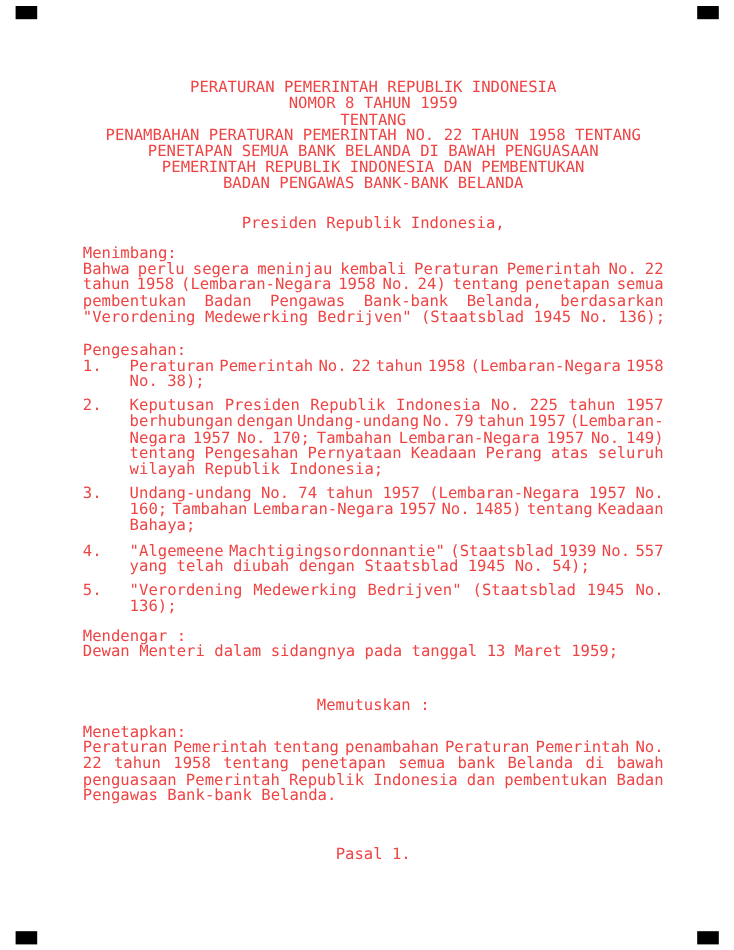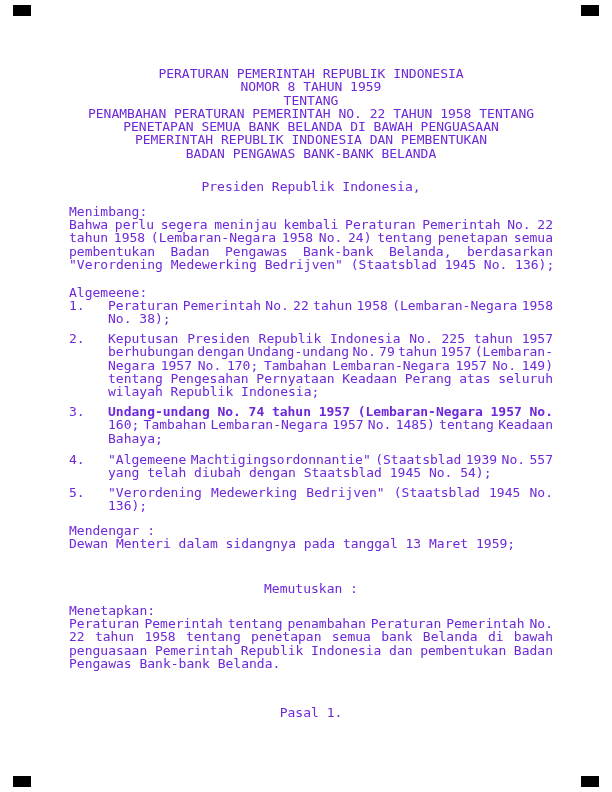--- a/index.html
+++ b/index.html
@@ -1,20 +1,20 @@
 <!DOCTYPE html>
 <html><head>
 <meta charset="utf-8">
 <style>
   html,body{margin:0;padding:0;background:#ffffff;}
   .page{
     position:relative;
     width:612px;height:792px;
     background:#ffffff;
-    color:#6d28d9;
+    color:#ef4444;
     font-family:"DejaVu Sans Mono", monospace;
     font-size:13px;
     line-height:13.3px;
     overflow:hidden;
   }
   .block{position:absolute;left:69px;width:484px;}
   .block.center{text-align:center;}
   .block.item{padding-left:39px;box-sizing:border-box;}
   .item-num{position:absolute;left:0;top:0;white-space:pre;}
   .line{white-space:pre;}
@@ -48,38 +48,38 @@
       <div class="block label" style="top: 205px;">
         <div class="line"><span>Menimbang:</span></div>
       </div>
       <div class="block para" style="top: 218px;">
         <div class="line fit"><span style="word-spacing: -1.13672px; text-align: center;">Bahwa perlu segera meninjau kembali Peraturan Pemerintah No. 22</span></div>
         <div class="line fit"><span style="word-spacing: -2.11328px;">tahun 1958 (Lembaran-Negara 1958 No. 24) tentang penetapan semua</span></div>
         <div class="line fit"><span style="word-spacing: 7.575px;">pembentukan Badan Pengawas Bank-bank Belanda, berdasarkan</span></div>
         <div class="line"><span>"Verordening Medewerking Bedrijven" (Staatsblad 1945 No. 136);</span></div>
       </div>
       <div class="block label" style="top: 286px;">
-        <div class="line"><span>Algemeene:</span></div>
+        <div class="line"><span>Pengesahan:</span></div>
       </div>
       <div class="block item" style="top: 299px;">
         <span class="item-num">1.</span>
         <div class="line fit"><span style="word-spacing: -3.51562px;">Peraturan Pemerintah No. 22 tahun 1958 (Lembaran-Negara 1958</span></div>
         <div class="line"><span>No. 38);</span></div>
       </div>
       <div class="block item" style="top: 332px;">
         <span class="item-num">2.</span>
         <div class="line fit"><span style="word-spacing: 0.957589px;">Keputusan Presiden Republik Indonesia No. 225 tahun 1957</span></div>
         <div class="line fit"><span style="word-spacing: -4.63393px;">berhubungan dengan Undang-undang No. 79 tahun 1957 (Lembaran-</span></div>
         <div class="line fit"><span style="word-spacing: -2.09766px;">Negara 1957 No. 170; Tambahan Lembaran-Negara 1957 No. 149)</span></div>
         <div class="line fit"><span style="word-spacing: -0.1875px;">tentang Pengesahan Pernyataan Keadaan Perang atas seluruh</span></div>
         <div class="line"><span>wilayah Republik Indonesia;</span></div>
       </div>
       <div class="block item" style="top: 405px;">
         <span class="item-num">3.</span>
-        <div class="line fit"><span style="word-spacing: -0.160714px; font-weight: bold;">Undang-undang No. 74 tahun 1957 (Lembaran-Negara 1957 No.</span></div>
+        <div class="line fit"><span style="word-spacing: -0.160714px;">Undang-undang No. 74 tahun 1957 (Lembaran-Negara 1957 No.</span></div>
         <div class="line fit"><span style="word-spacing: -3.51562px;">160; Tambahan Lembaran-Negara 1957 No. 1485) tentang Keadaan</span></div>
         <div class="line"><span>Bahaya;</span></div>
       </div>
       <div class="block item" style="top: 453px;">
         <span class="item-num">4.</span>
         <div class="line fit"><span style="word-spacing: -3.35625px;">"Algemeene Machtigingsordonnantie" (Staatsblad 1939 No. 557</span></div>
         <div class="line"><span>yang telah diubah dengan Staatsblad 1945 No. 54);</span></div>
       </div>
       <div class="block item" style="top: 486px;">
         <span class="item-num">5.</span>

